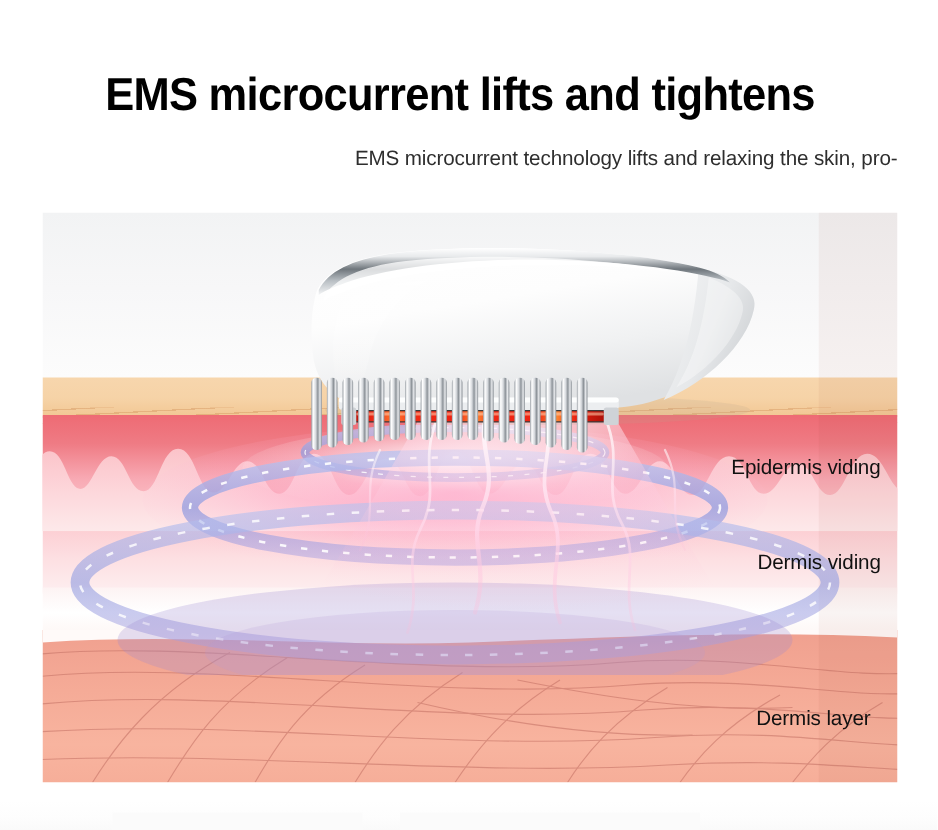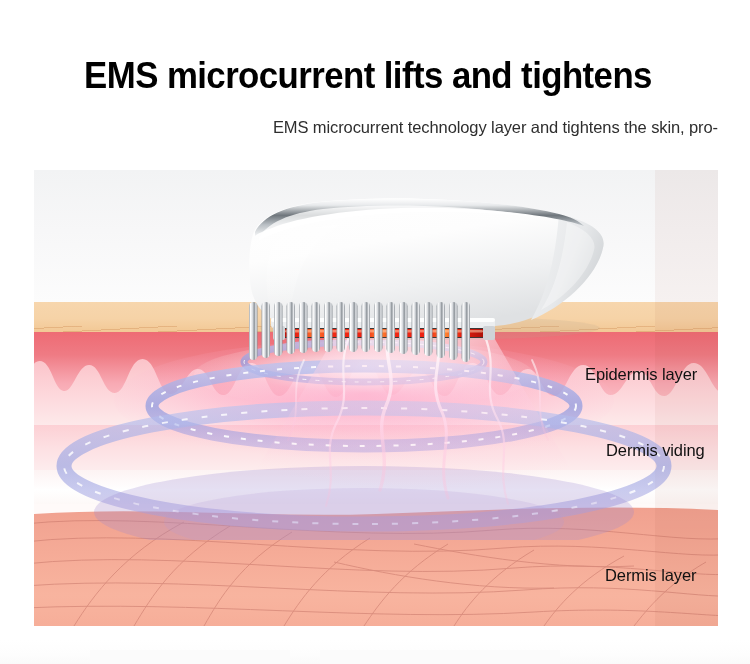--- a/index.html
+++ b/index.html
@@ -211,21 +211,21 @@
     height: 14px;
     background: #fbfbfb;
   }
 </style>
 </head>
 <body>
 
 <div id="header">
   <div id="page-title">EMS microcurrent lifts and tightens</div>
   <div id="page-subtitle">
-    <span>EMS microcurrent technology layer and tightens the skin, pro-</span><br>
+    <span>EMS microcurrent technology lifts and relaxing the skin, pro-</span><br>
   </div>
 </div>
 
 <div id="illustration">
 
   <div class="air"></div>
   <div class="epidermis"></div>
   <div class="epidermis-fibers"></div>
   <div class="dermis"></div>
 
@@ -445,21 +445,21 @@
       <rect x="138.5" y="0" width="8.5" height="51" rx="4.2" fill="url(#toothg)"></rect>
       <rect x="151" y="0" width="8.5" height="52" rx="4.2" fill="url(#toothg)"></rect>
       <rect x="163.5" y="0" width="8.5" height="53" rx="4.2" fill="url(#toothg)"></rect>
       <rect x="176" y="0" width="8.5" height="54" rx="4.2" fill="url(#toothg)"></rect>
       <rect x="188.5" y="0" width="8.5" height="56" rx="4.2" fill="url(#toothg)"></rect>
       <rect x="201" y="0" width="8.5" height="58" rx="4.2" fill="url(#toothg)"></rect>
       <rect x="213.5" y="0" width="8.5" height="60" rx="4.2" fill="url(#toothg)"></rect>
     </g>
   </svg>
 
-  <div class="layer-label" id="label-epidermis">Epidermis layer</div>
+  <div class="layer-label" id="label-epidermis">Epidermis viding</div>
   <div class="layer-label" id="label-dermis">Dermis viding</div>
   <div class="layer-label" id="label-muscle">Dermis layer</div>
 </div>
 
 <div class="bottom-hint">
   <div class="blk" style="left:90px;width:200px;"></div>
   <div class="blk" style="left:320px;width:240px;"></div>
 </div>
 
 </body></html>

